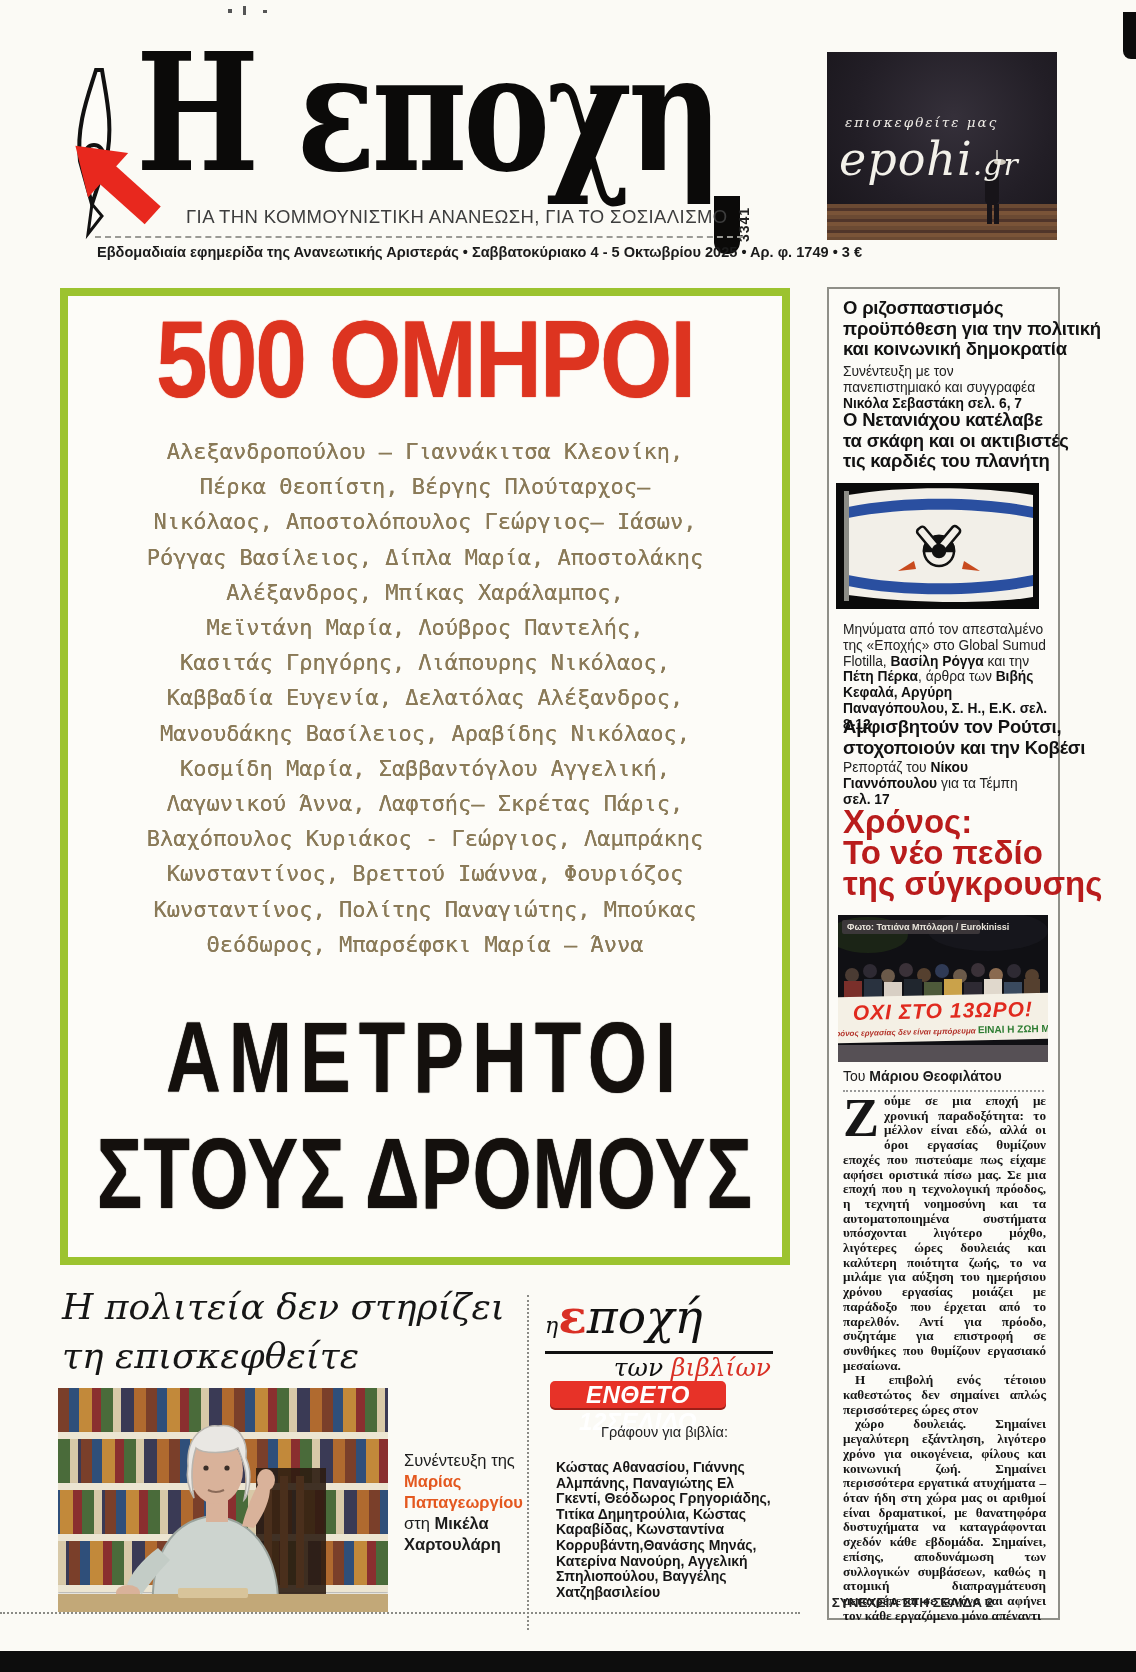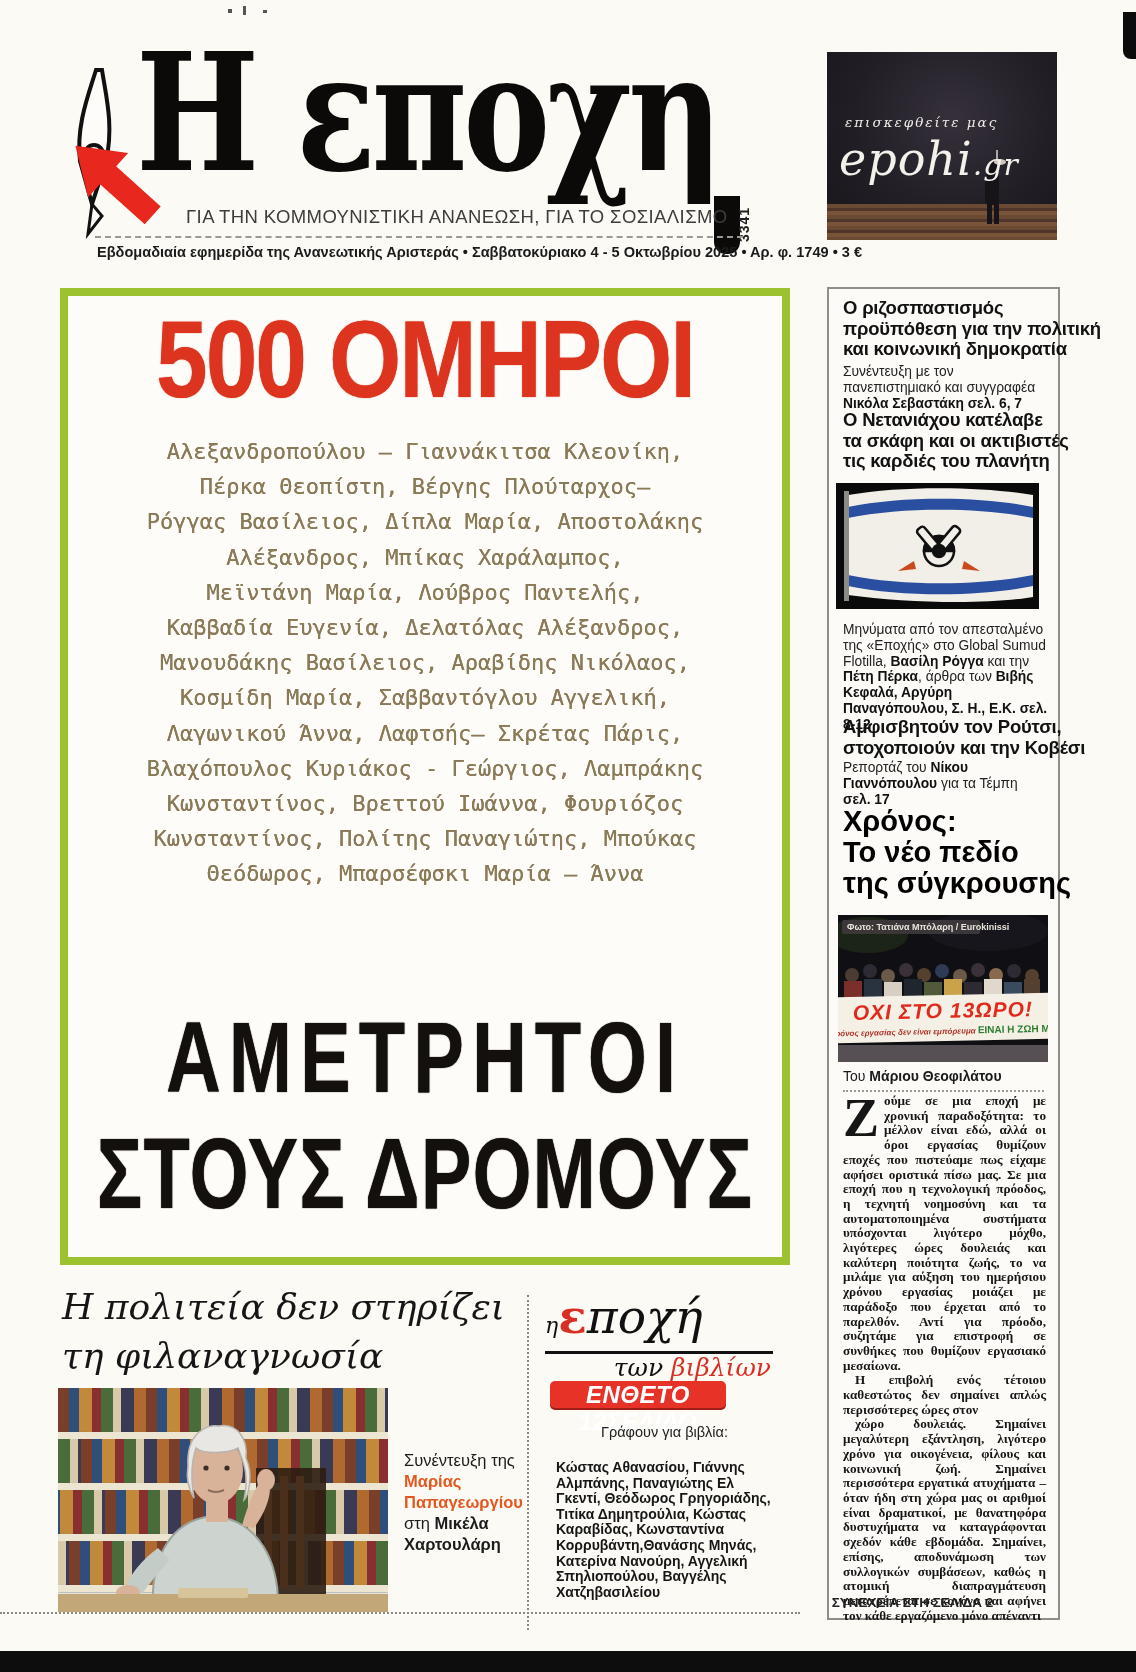--- a/index.html
+++ b/index.html
@@ -50,21 +50,21 @@
   #subhead1{top:1000px;font-size:76px;letter-spacing:8px;transform:scaleY(1.32);transform-origin:top center;}
   #subhead2{top:1116px;font-size:76px;letter-spacing:1px;transform:scaleY(1.32);transform-origin:top center;}
 
   
   #side-box{left:827px;top:287px;width:233px;height:1333px;border:2px solid #8f8f88;background:#fcfbf7;box-sizing:border-box;}
   .side-h{left:843px;width:205px;font-weight:800;font-size:18.5px;line-height:20.5px;color:#121212;letter-spacing:-.2px;}
   .side-h div{white-space:nowrap;}
   .side-sub{left:843px;width:205px;font-size:13.8px;line-height:15.8px;color:#222;}
   .side-sub b{color:#111;}
   #flag-img{left:836px;top:483px;}
-  #big-h{left:843px;top:806px;width:210px;font-weight:800;font-size:29px;line-height:31px;color:#000000;}
+  #big-h{left:843px;top:806px;width:210px;font-weight:800;font-size:33px;line-height:31px;color:#b91c1c;}
   #big-h div{white-space:nowrap;}
   #protest-photo{left:838px;top:915px;width:210px;height:147px;}
   #byline{left:843px;top:1068px;width:201px;font-size:14px;color:#1a1a1a;padding-bottom:6px;
           border-bottom:2px dotted #999;}
   #side-body{left:843px;top:1094px;width:203px;font-family:"Liberation Serif",serif;font-weight:700;
              font-size:13.2px;line-height:14.7px;text-align:justify;color:#161616;}
   #side-body .para{text-indent:12px;margin:0;}
   #side-body .first{text-indent:0;}
   #dropcap{float:left;font-size:54px;line-height:44px;font-weight:900;padding:2px 5px 0 0;
            font-family:"Liberation Serif",serif;}
@@ -141,23 +141,25 @@
     </span>
     <div id="ad-visit">επισκεφθείτε μας</div>
     <div id="ad-brand"><span>epohi</span><span id="ad-tld">.gr</span></div>
   </div>
 
   <div class="abs" id="lead-box"></div>
   <div class="abs" id="lead-headline">500 ΟΜΗΡΟΙ</div>
   <div class="abs" id="names">
     <div>Αλεξανδροπούλου – Γιαννάκιτσα Κλεονίκη,</div>
     <div>Πέρκα Θεοπίστη, Βέργης  Πλούταρχος–</div>
+    <div>Νικόλαος, Αποστολόπουλος Γεώργιος– Ιάσων,</div>
     <div>Ρόγγας Βασίλειος, Δίπλα Μαρία, Αποστολάκης</div>
     <div>Αλέξανδρος, Μπίκας Χαράλαμπος,</div>
     <div>Μεϊντάνη Μαρία, Λούβρος Παντελής,</div>
+    <div>Κασιτάς Γρηγόρης, Λιάπουρης Νικόλαος,</div>
     <div>Καββαδία Ευγενία, Δελατόλας Αλέξανδρος,</div>
     <div>Μανουδάκης Βασίλειος, Αραβίδης Νικόλαος,</div>
     <div>Κοσμίδη Μαρία, Σαββαντόγλου Αγγελική,</div>
     <div>Λαγωνικού Άννα, Λαφτσής– Σκρέτας Πάρις,</div>
     <div>Βλαχόπουλος Κυριάκος - Γεώργιος, Λαμπράκης</div>
     <div>Κωνσταντίνος, Βρεττού Ιωάννα, Φουριόζος</div>
     <div>Κωνσταντίνος, Πολίτης Παναγιώτης, Μπούκας</div>
     <div>Θεόδωρος, Μπαρσέφσκι Μαρία – Άννα</div>
   </div>
   <div class="abs stamp-black" id="subhead1">ΑΜΕΤΡΗΤΟΙ</div>
@@ -266,21 +268,21 @@
 
   <div class="abs" id="side-body">
     <p class="para first"><span id="dropcap">Ζ</span><span>ούμε σε μια εποχή με χρονική παραδοξότητα: το μέλλον είναι εδώ, αλλά οι όροι εργασίας θυμίζουν εποχές που πιστεύαμε πως είχαμε αφήσει οριστικά πίσω μας. Σε μια εποχή που η τεχνολογική πρόοδος, η τεχνητή νοημοσύνη και τα αυτοματοποιημένα συστήματα υπόσχονται λιγότερο μόχθο, λιγότερες ώρες δουλειάς και καλύτερη ποιότητα ζωής, το να μιλάμε για αύξηση του ημερήσιου χρόνου εργασίας μοιάζει με παράδοξο που έρχεται από το παρελθόν. Αντί για πρόοδο, συζητάμε για επιστροφή σε συνθήκες που θυμίζουν εργασιακό μεσαίωνα.</span></p>
     <p class="para">Η επιβολή ενός τέτοιου καθεστώτος δεν σημαίνει απλώς περισσότερες ώρες στον</p>
     <p class="para">χώρο δουλειάς. Σημαίνει μεγαλύτερη εξάντληση, λιγότερο χρόνο για οικογένεια, φίλους και κοινωνική ζωή. Σημαίνει περισσότερα εργατικά ατυχήματα –όταν ήδη στη χώρα μας οι αριθμοί είναι δραματικοί, με θανατηφόρα δυστυχήματα να καταγράφονται σχεδόν κάθε εβδομάδα. Σημαίνει, επίσης, αποδυνάμωση των συλλογικών συμβάσεων, καθώς η ατομική διαπραγμάτευση μετατρέπεται σε κανόνα και αφήνει τον κάθε εργαζόμενο μόνο απέναντι</p>
   </div>
   <div class="abs" id="continuation">ΣΥΝΕΧΕΙΑ ΣΤΗ ΣΕΛΙΔΑ 2</div>
 
   <div class="abs" id="int-headline">
     <div>Η πολιτεία δεν στηρίζει</div>
-    <div>τη φιλαναγνωσία</div>
+    <div>τη επισκεφθείτε</div>
   </div>
 
   <div class="abs" id="int-photo">
     <div class="shelfrow" style="top:0;"></div>
       <div class="shelfboard" style="top:44px;"></div>
     <div class="shelfrow" style="top:51px;background-position:23px 0;"></div>
       <div class="shelfboard" style="top:95px;"></div>
     <div class="shelfrow" style="top:102px;background-position:47px 0;"></div>
       <div class="shelfboard" style="top:146px;"></div>
     <div class="shelfrow" style="top:153px;background-position:11px 0;"></div>

